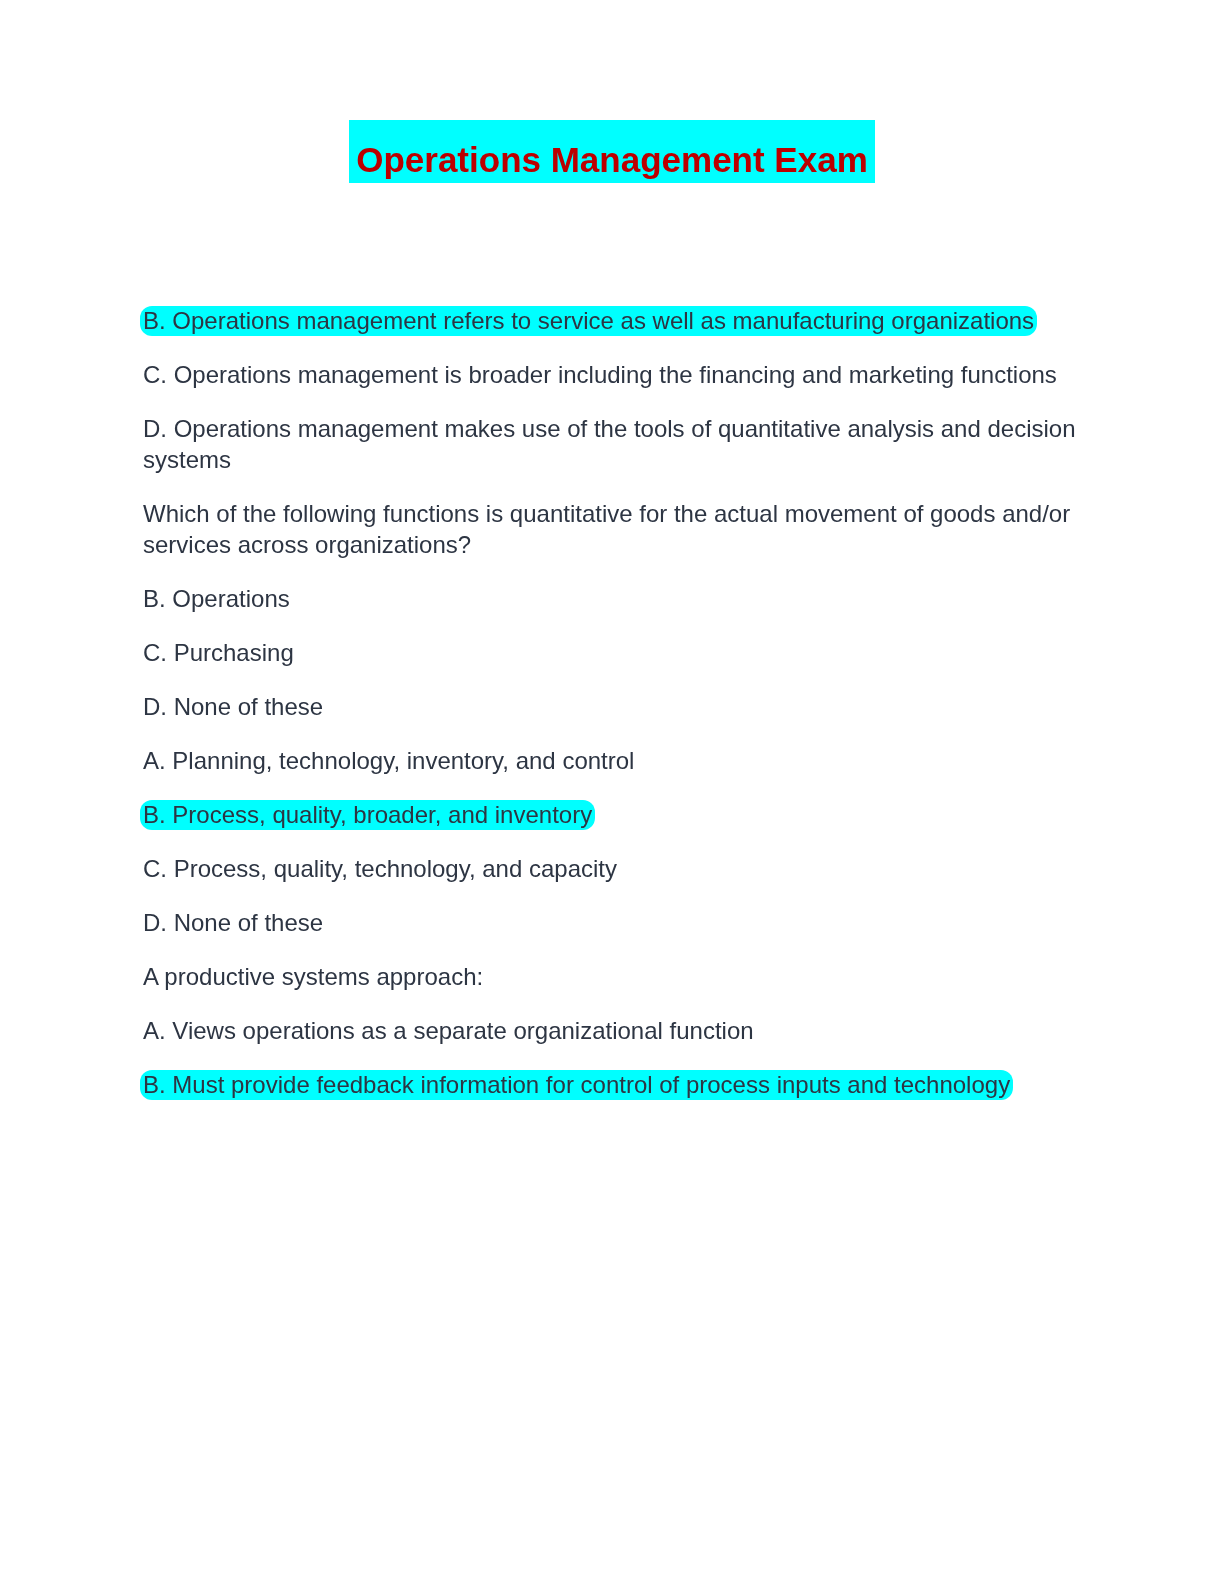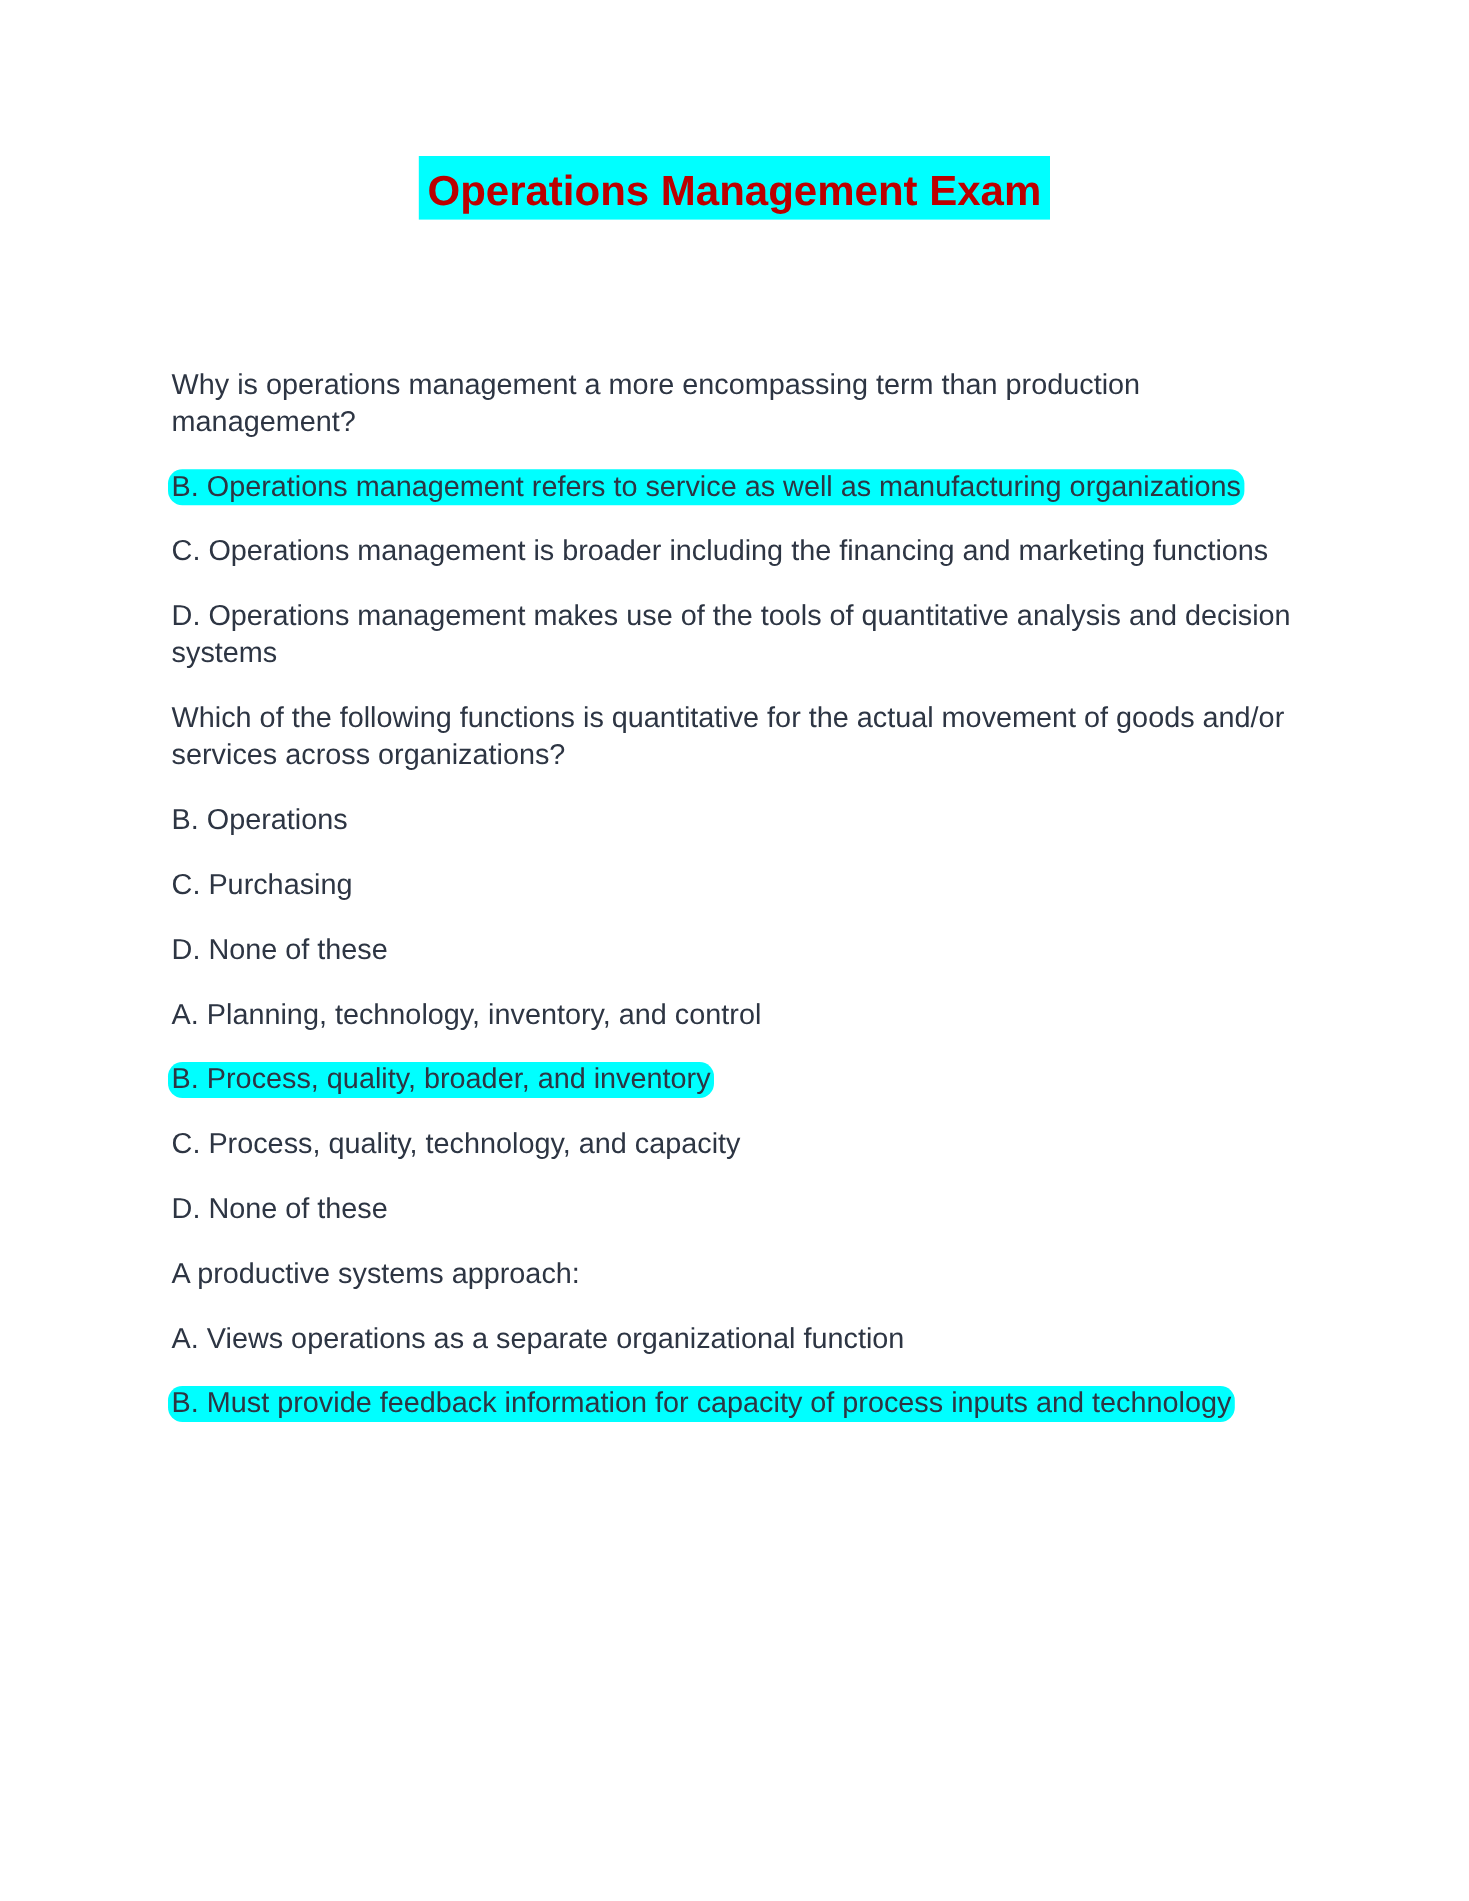--- a/index.html
+++ b/index.html
@@ -20,21 +20,21 @@
     margin: 143px 0 0 0;
     text-align: center;
     font-size: 35px;
     line-height: 34px;
     font-weight: bold;
     letter-spacing: 0;
   }
   .title-hl {
     background: var(--highlight);
     color: var(--title-color);
-    padding: 10px 7px 4px 7px;
+    padding: 20px 7px 4px 7px;
   }
 
   
   .content {
     margin: 128px 0 0 143px;
     width: 936px;
   }
   .para {
     font-size: 24px;
     line-height: 31px;
@@ -49,32 +49,31 @@
     border-radius: 12px;
   }
 </style>
 </head>
 <body style="--highlight: #00ffff; --title-color: #bb0000; --body-color: #2d3543; background: rgb(255, 255, 255);">
 
 <h1 class="page-title"><span class="title-hl">Operations Management Exam</span></h1>
 
 <main class="content">
 
-  <p class="para">Why is operations management a more encompassing term than production management?</p>
   <p class="para"><span class="hl">B. Operations management refers to service as well as manufacturing organizations</span></p>
   <p class="para">C. Operations management is broader including the financing and marketing functions</p>
   <p class="para">D. Operations management makes use of the tools of quantitative analysis and decision systems</p>
 
   <p class="para">Which of the following functions is quantitative for the actual movement of goods and/or services across organizations?</p>
   <p class="para">B. Operations</p>
   <p class="para">C. Purchasing</p>
   <p class="para">D. None of these</p>
 
   <p class="para">A. Planning, technology, inventory, and control</p>
   <p class="para"><span class="hl">B. Process, quality, broader, and inventory</span></p>
   <p class="para">C. Process, quality, technology, and capacity</p>
   <p class="para">D. None of these</p>
 
   <p class="para">A productive systems approach:</p>
   <p class="para">A. Views operations as a separate organizational function</p>
-  <p class="para"><span class="hl">B. Must provide feedback information for capacity of process inputs and technology</span></p>
+  <p class="para"><span class="hl">B. Must provide feedback information for control of process inputs and technology</span></p>
 
 </main>
 
 </body></html>

